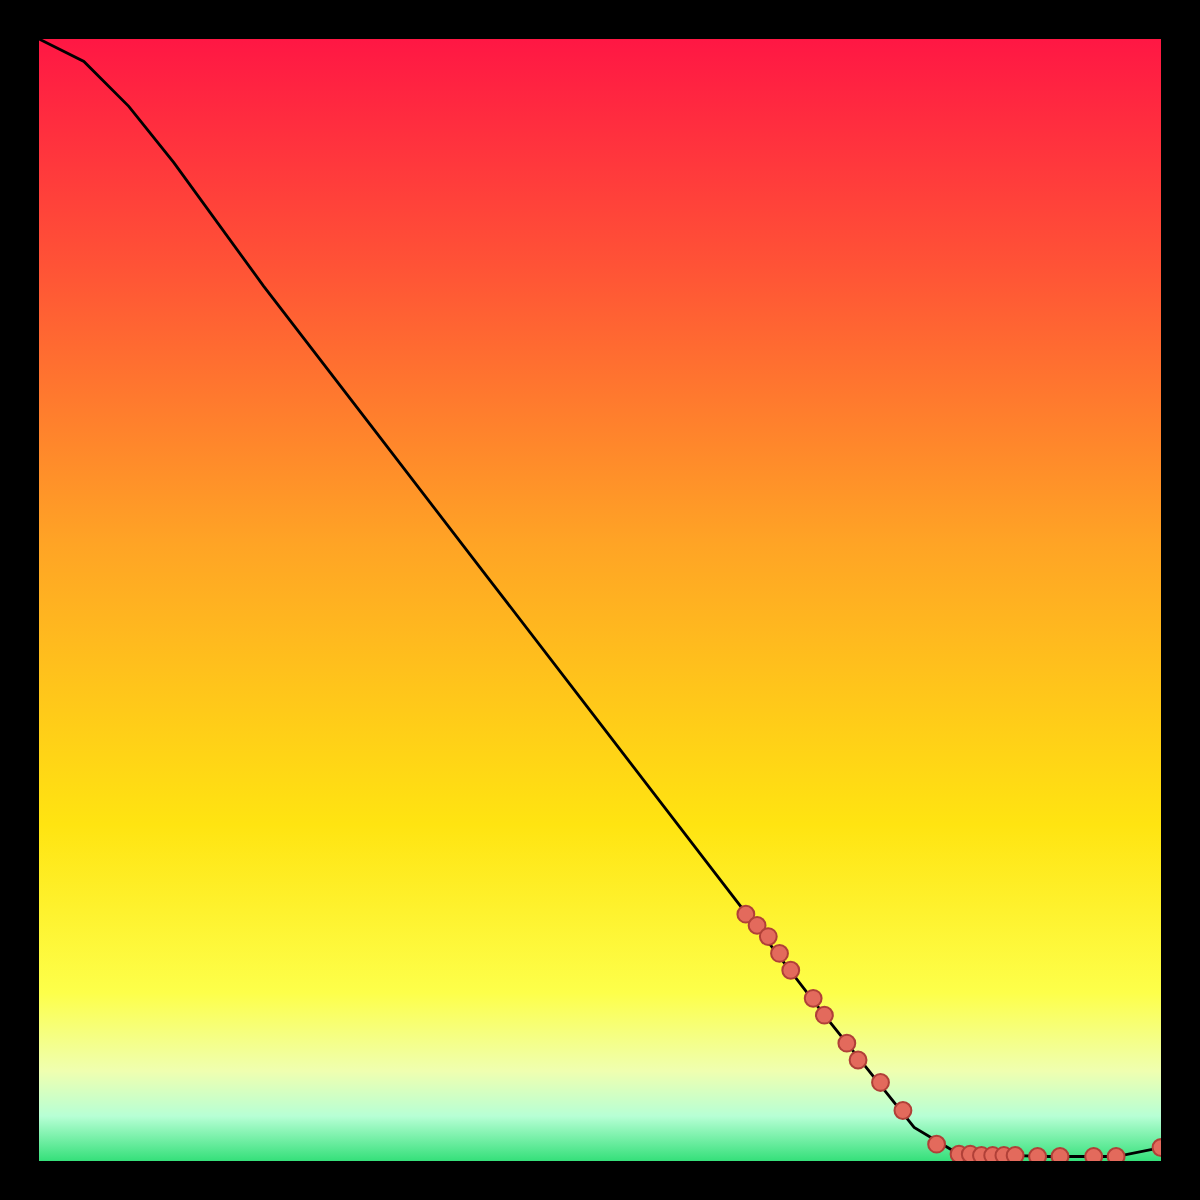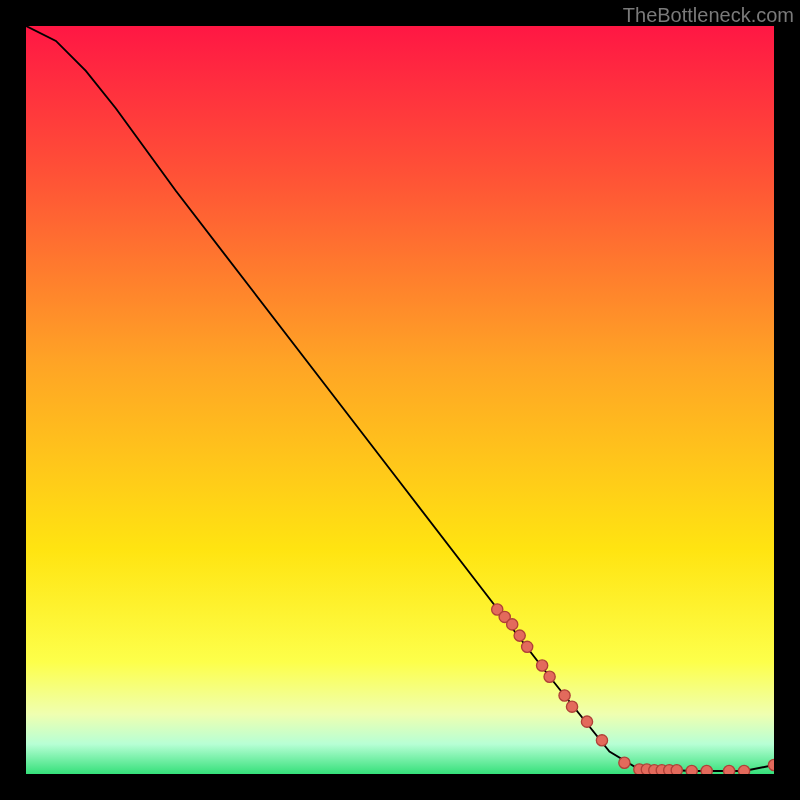--- a/index.html
+++ b/index.html
@@ -30,21 +30,20 @@
   .curve-layer {
     position: absolute;
     left: 0; top: 0; width: 100%; height: 100%;
     z-index: 2;
   }
 </style>
 </head>
 <body>
 <div class="container">
 
-  <div class="watermark">TheBottleneck.com</div>
 
   <div class="plot">
     <svg class="gradient-bg" viewBox="0 0 748 748" preserveAspectRatio="none">
       <defs>
         <linearGradient id="bgGrad" x1="0" y1="0" x2="0" y2="1">
           <stop id="g0" offset="0%" stop-color="#ff1744"></stop>
           <stop id="g1" offset="20%" stop-color="#ff5236"></stop>
           <stop id="g2" offset="45%" stop-color="#ffa425"></stop>
           <stop id="g3" offset="70%" stop-color="#ffe411"></stop>
           <stop id="g4" offset="85%" stop-color="#fdff4a"></stop>

